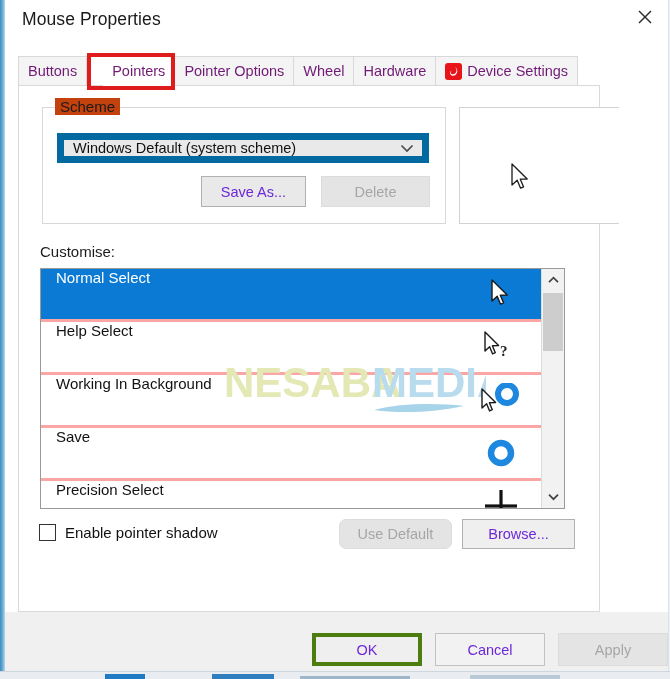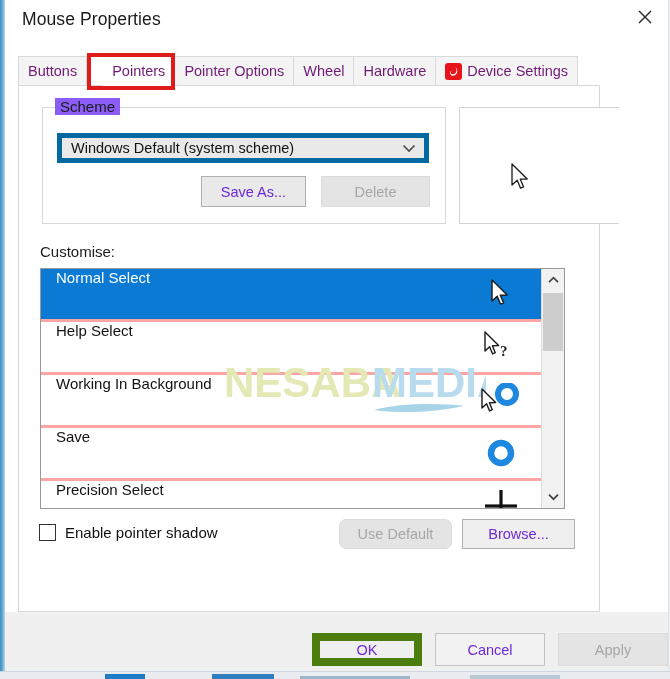--- a/index.html
+++ b/index.html
@@ -160,33 +160,33 @@
     top: 21px;
     width: 404px;
     height: 117px;
     border: 1px solid #d8d8d8;
     box-sizing: border-box;
   }
   .group-title {
     position: absolute;
     left: 12px;
     top: -10px;
-    background: #8b5cf6;
+    background: #c2410c;
     padding: 0 5px;
     font-size: 15px;
     color: #1b1b1b;
   }
   .combo {
     position: absolute;
     left: 14px;
     top: 25px;
     width: 372px;
     height: 30px;
     background: #e9e9e9;
-    border: 5px solid #0369a1;
+    border: 7px solid #0369a1;
     box-sizing: border-box;
     display: flex;
     align-items: center;
     cursor: default;
   }
   .combo-value {
     flex: 1;
     padding-left: 9px;
     font-size: 14.5px;
     color: #111111;
@@ -398,21 +398,21 @@
     width: 664px;
     height: 46px;
   }
   .btn-ok {
     position: absolute;
     left: 307px;
     top: 13px;
     width: 110px;
     height: 33px;
     background: #efefef;
-    border: 8px solid #4d7c0f;
+    border: 4px solid #4d7c0f;
   }
   .btn-cancel {
     position: absolute;
     left: 430px;
     top: 13px;
     width: 110px;
     height: 33px;
     background: #f2f2f2;
     border: 1px solid #c2c2c2;
   }

